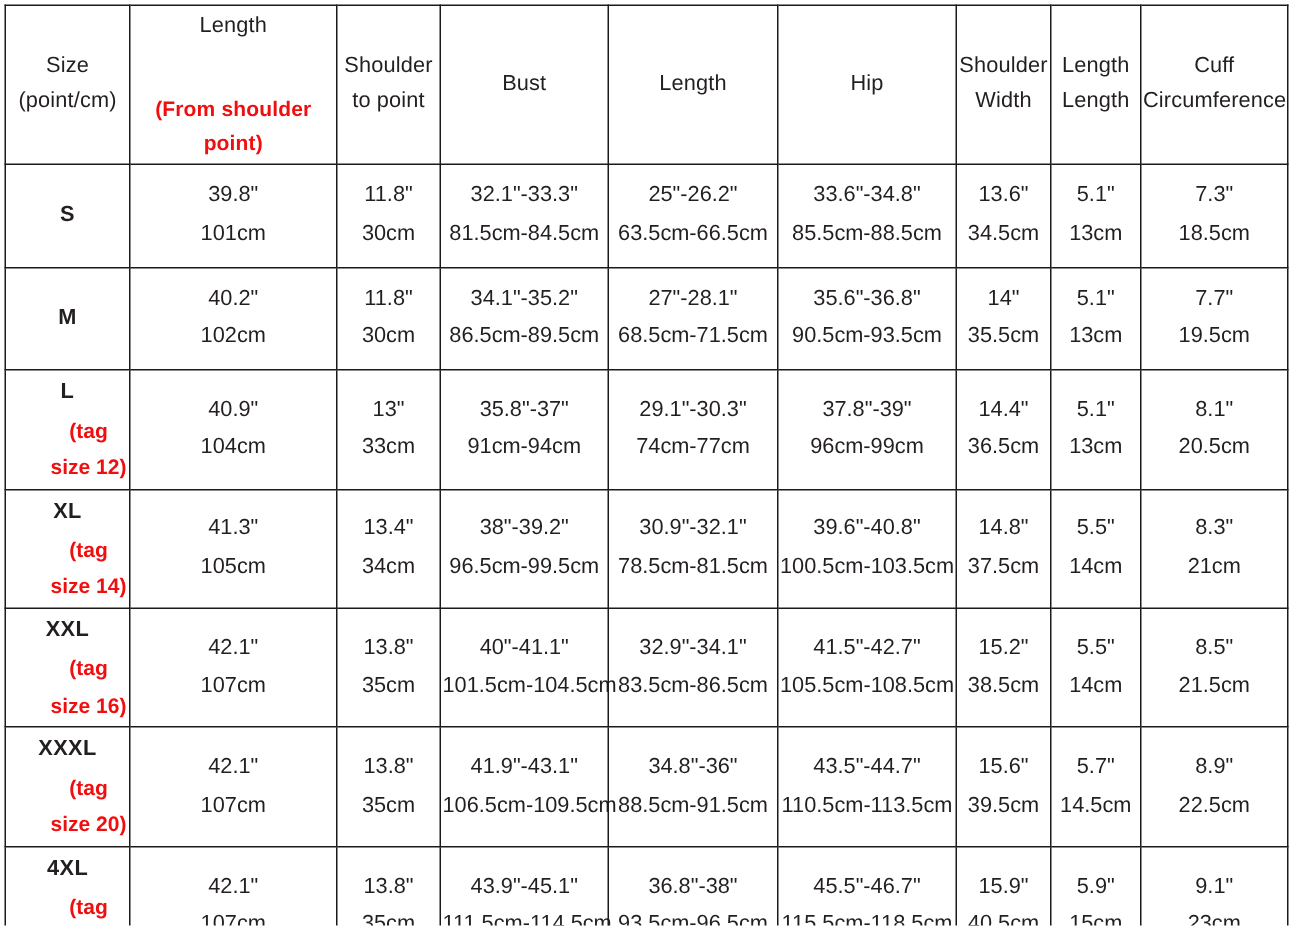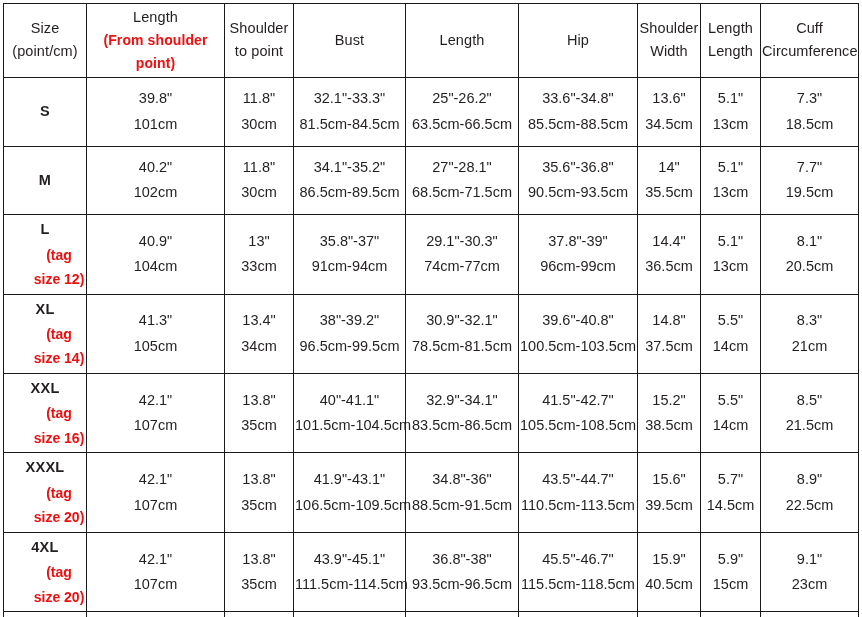--- a/index.html
+++ b/index.html
@@ -58,20 +58,21 @@
     line-height: 1.62;
     letter-spacing: .1px;
   }
   thead th .hl {
     display: block;
   }
   thead th .hl.red {
     color: #f00f0f;
     font-weight: bold;
     font-size: 14px;
+    margin-top: 32px;
   }
   th.h-size .hl,
   th.h-length .hl,
   th.h-stw .hl,
   th.h-shw .hl,
   th.h-slv .hl,
   th.h-cuff .hl {
     font-weight: normal;
   }
   th .single {

